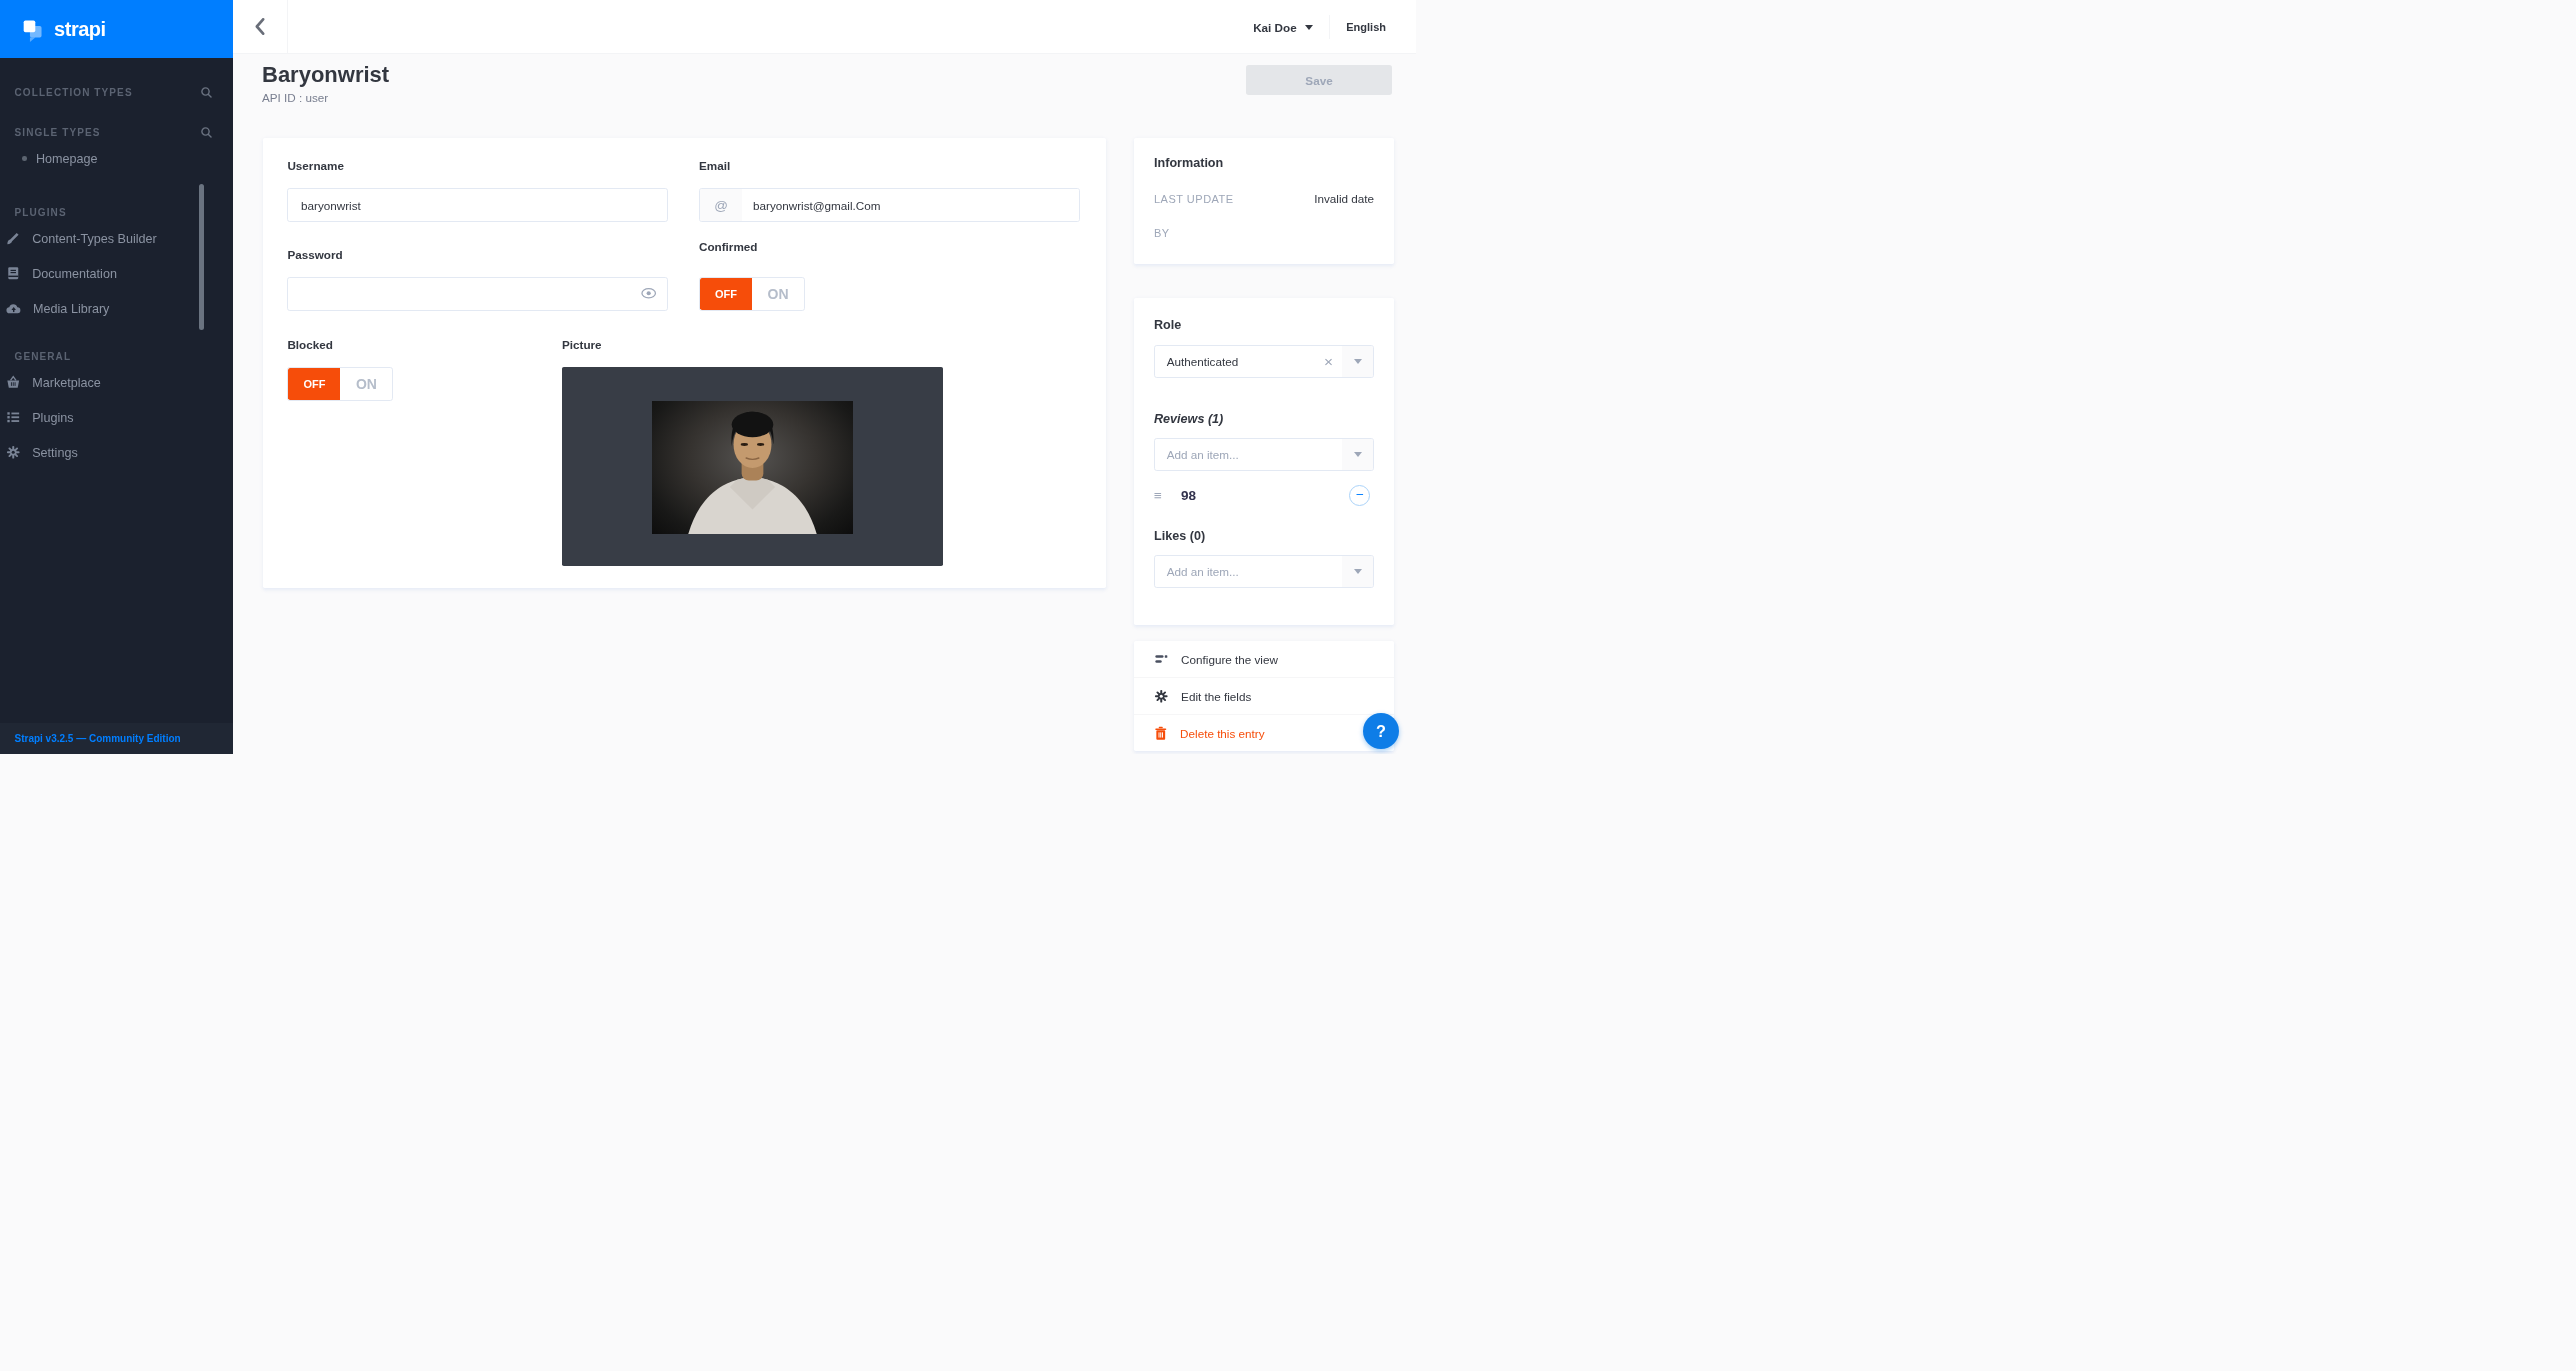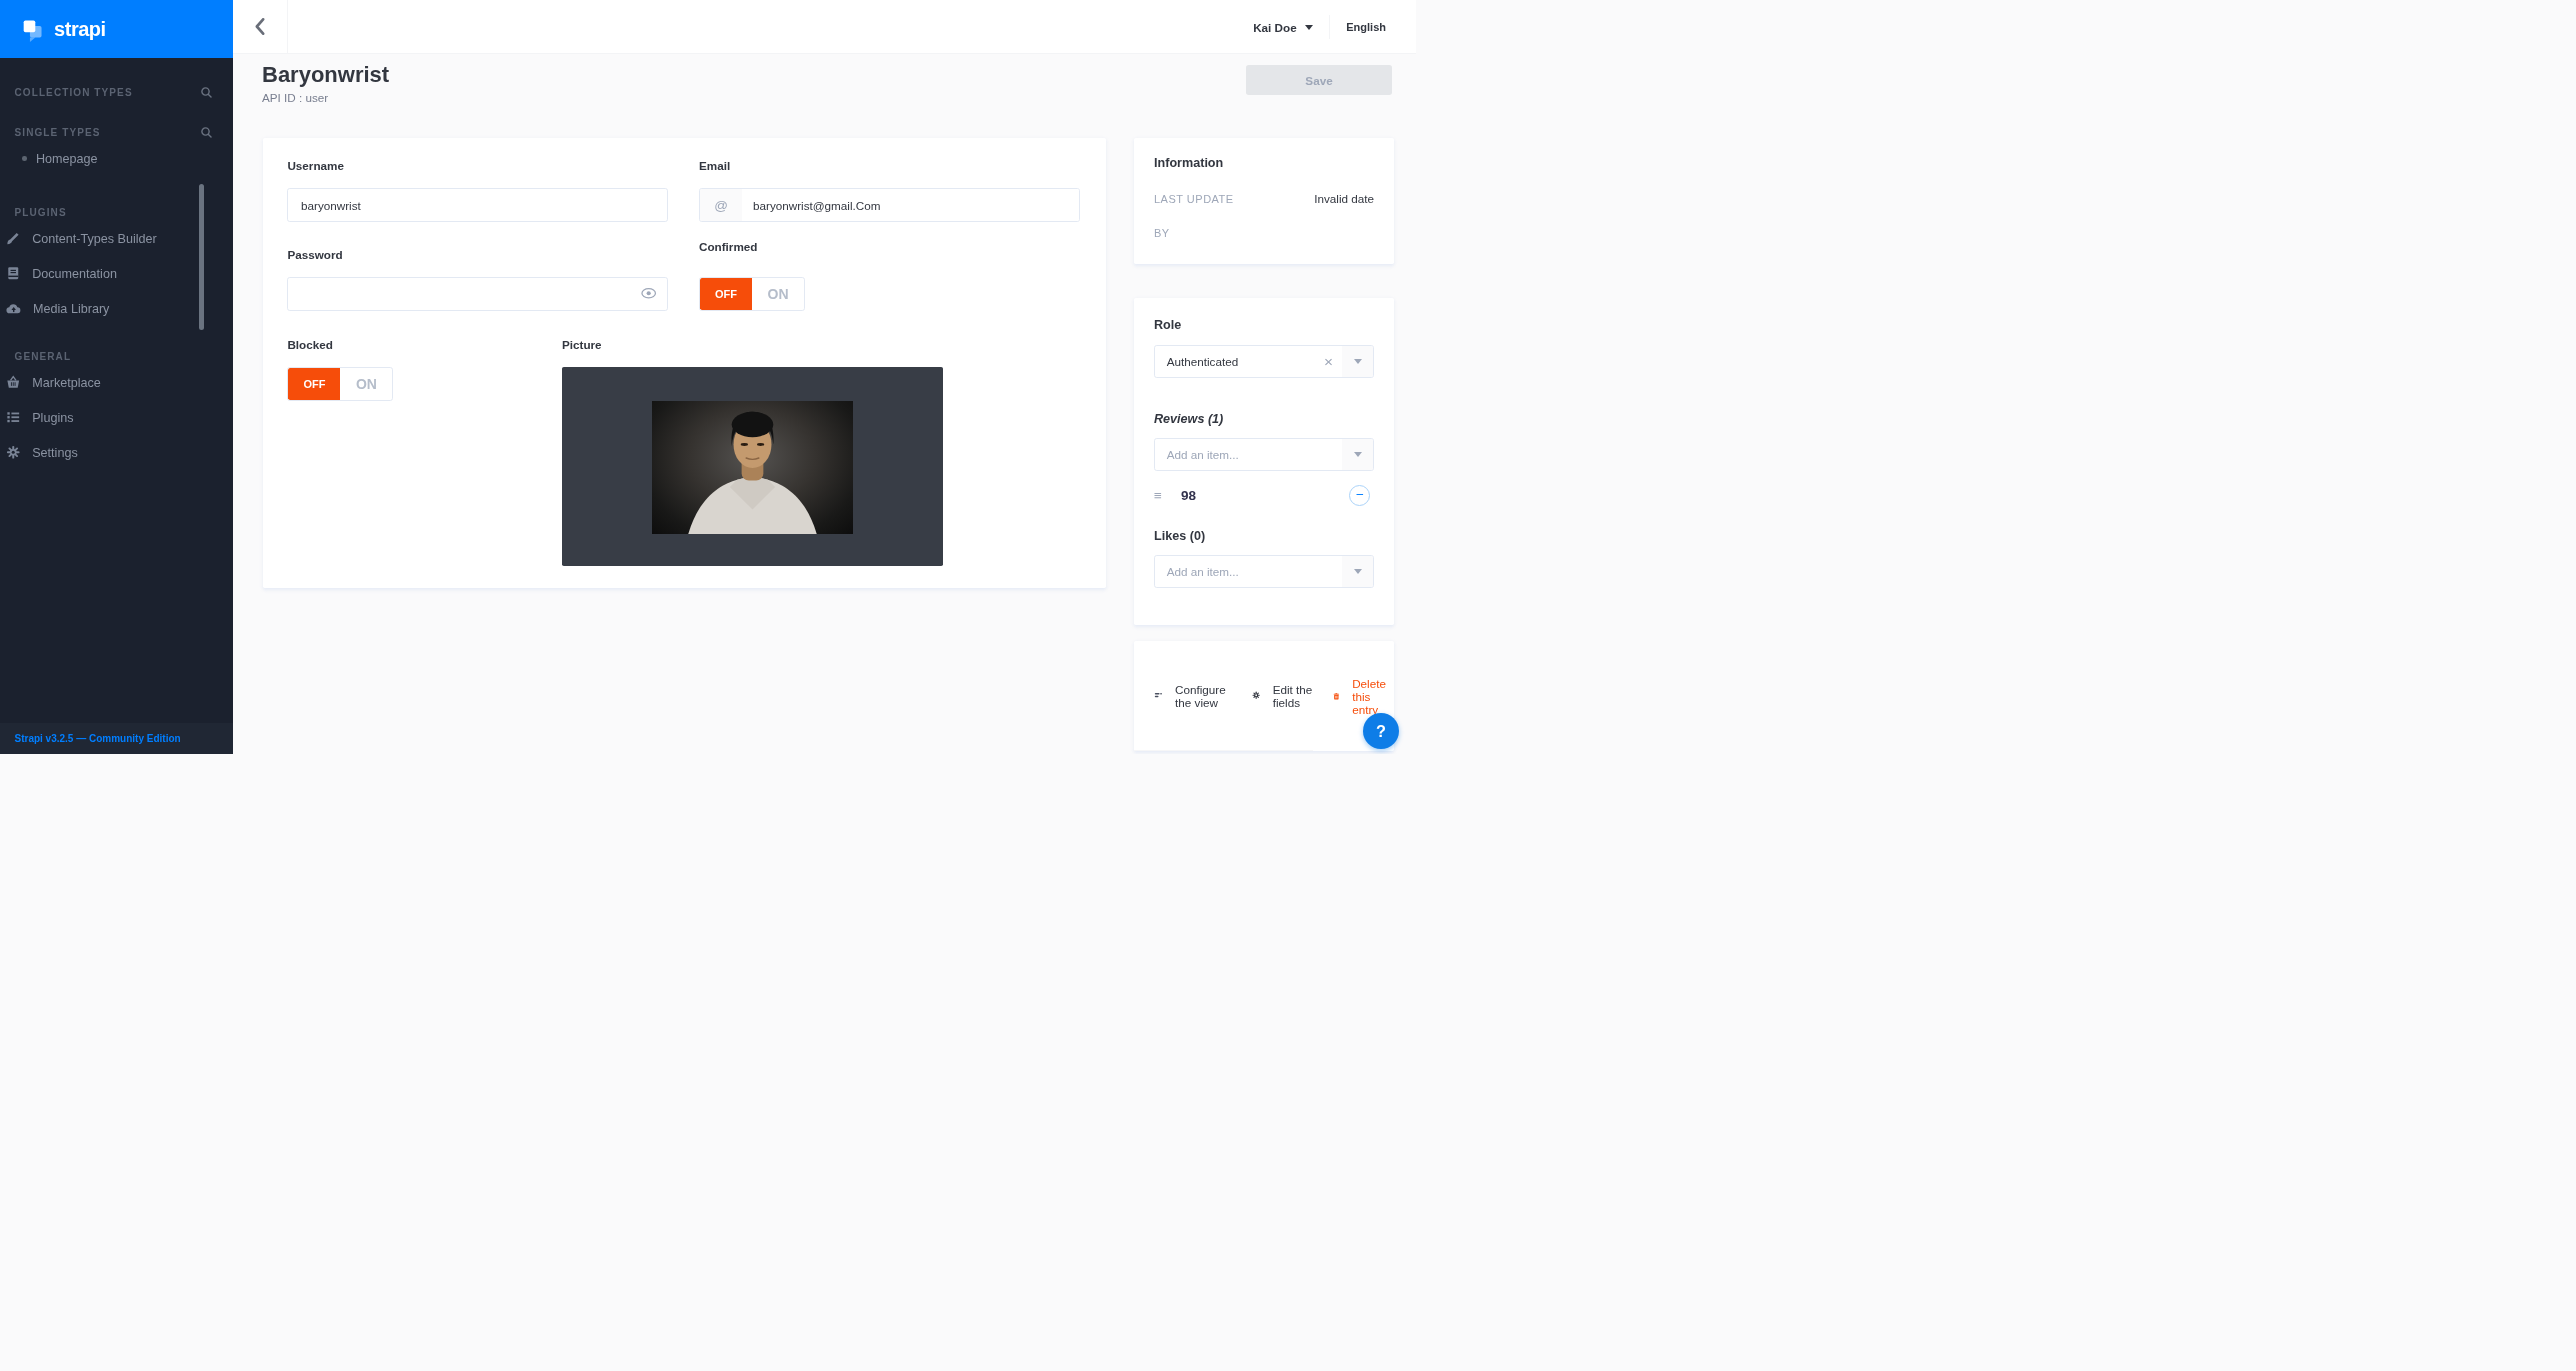--- a/index.html
+++ b/index.html
@@ -67,21 +67,21 @@
   .select .sel-value { flex:1; padding-left:11.7px; font-size:11.7px; color:#333740; }
   .select .sel-value.placeholder { color:#9ea7b8; }
   .select .sel-clear { color:#9ea7b8; font-size:15.4px; padding:0 9px; cursor:pointer; }
   .select .sel-arrow-zone { width:31px; align-self:stretch; background:#fafafb; display:flex; align-items:center; justify-content:center; border-radius:0 1.8px 1.8px 0; }
   .sel-arrow { width:0; height:0; border-left:4.5px solid transparent; border-right:4.5px solid transparent; border-top:5.4px solid #9ea7b8; }
   .rel-item { position:absolute; left:20px; right:20px; display:flex; align-items:center; }
   .drag-handle { color:#9ea7b8; font-size:13.5px; cursor:grab; }
   .rel-item-label { margin-left:19px; font-size:13.5px; font-weight:600; color:#32324d; cursor:pointer; }
   .remove-btn { position:absolute; right:3.6px; width:21px; height:21px; border:0.9px solid #abd3f9; border-radius:50%; background:#fff; color:#007eff; font-size:13.5px; line-height:18px; text-align:center; cursor:pointer; }
   
-  .links-card { position:absolute; left:1134px; top:641px; width:260px; height:110px; display:flex; }
+  .links-card { position:absolute; left:1134px; top:641px; width:260px; height:110px; display:flex; flex-direction:column; }
   .link-row { flex:1; display:flex; align-items:center; padding-left:20px; gap:12.6px; font-size:11.7px; font-weight:500; color:#333740; cursor:pointer; border-bottom:0.9px solid #f6f6f7; }
   .link-row:last-child { border-bottom:none; }
   .link-row.danger { color:#f64d0a; }
   .help-btn { position:absolute; left:1363px; top:713px; width:36px; height:36px; border-radius:50%; background:#0e7de7; color:#fff; font-size:16.3px; font-weight:bold; border:none; box-shadow:0 1.8px 5.4px rgba(14,125,231,0.4); cursor:pointer; z-index:9; font-family:"Liberation Sans", sans-serif; }
 </style>
 </head>
 <body>
 
 <nav class="sidebar">
   <div class="side-logo">

